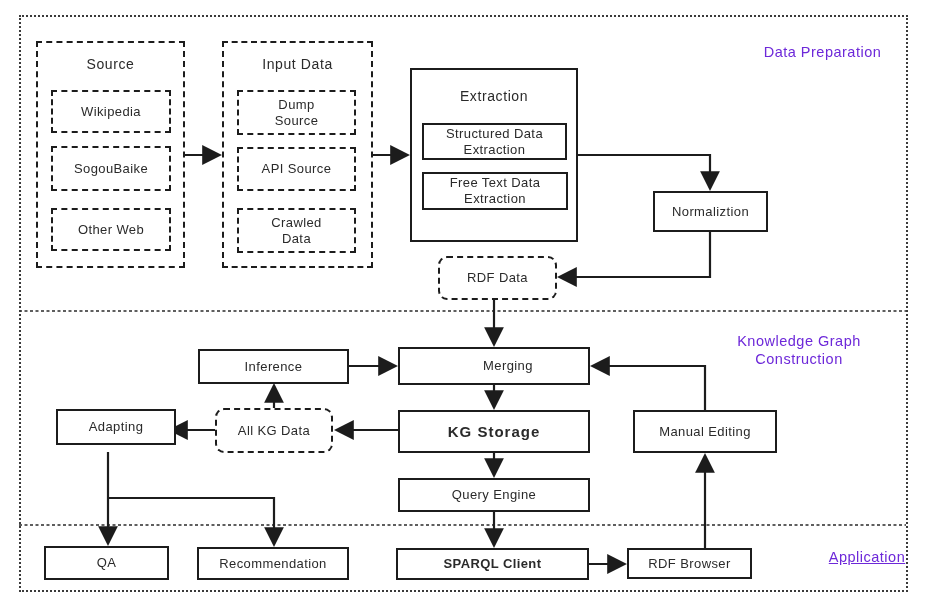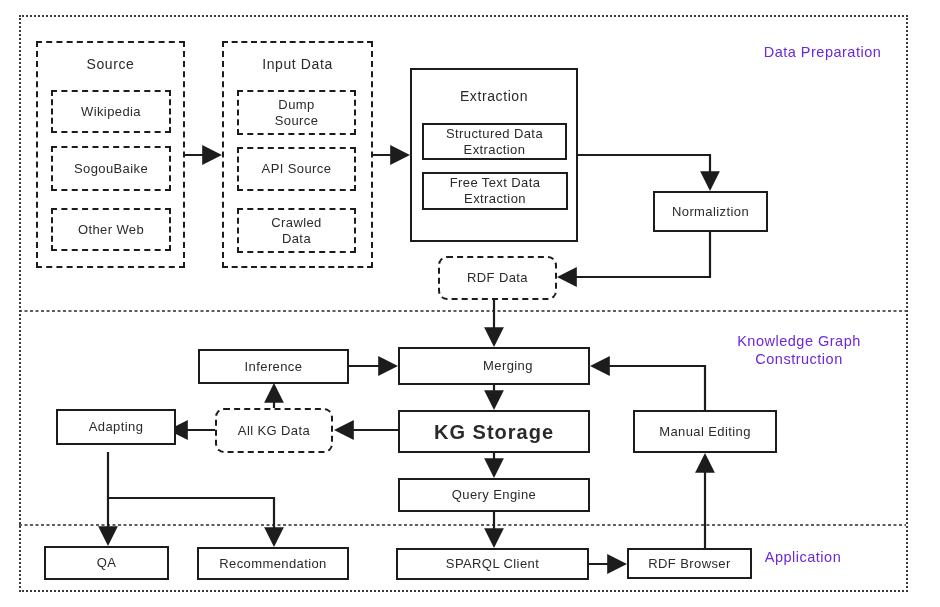--- a/index.html
+++ b/index.html
@@ -50,21 +50,21 @@
   .group-title {
     position: absolute;
     top: 13px;
     left: 0; right: 0;
     text-align: center;
     font-size: 14px;
     letter-spacing: 0.6px;
     color: #2a2a2a;
   }
   .lbl { white-space: pre-line; }
-  .bold-lbl { font-weight: 700; font-size: 20px; letter-spacing: 1px; }
+  .bold-lbl { font-weight: 700; font-size: 15px; letter-spacing: 1px; }
   .section-label {
     position: absolute;
     text-align: center;
     font-size: 14.5px;
     letter-spacing: 0.5px;
     color: #6d28d9;
     white-space: pre-line;
     line-height: 1.25;
   }
   #watermark {
@@ -112,21 +112,21 @@
     <path d="M108,498 H274 V544" fill="none" stroke="#1c1c1c" stroke-width="2.2" marker-end="url(#ah)"></path>
     <path d="M589,564 H624" fill="none" stroke="#1c1c1c" stroke-width="2.2" marker-end="url(#ah)"></path>
     <path d="M705,548 V456" fill="none" stroke="#1c1c1c" stroke-width="2.2" marker-end="url(#ah)"></path>
   </svg>
 
   <div id="outer-border"></div>
 
   <div class="section-label" style="left:750px; top:43px; width:145px;">Data Preparation</div>
   <div class="section-label" style="left:723px; top:332px; width:152px;">Knowledge Graph
 Construction</div>
-  <div class="section-label" style="left:752px; top:548px; width:102px;">Application</div>
+  <div class="section-label" style="left:816px; top:548px; width:102px;text-decoration:underline;">Application</div>
 
   <div class="box dashed group" style="left:36px; top:41px; width:149px; height:227px;">
     <div class="group-title">Source</div>
   </div>
   <div class="box dashed" style="left:51px; top:90px; width:120px; height:43px;">
     <span class="lbl">Wikipedia</span>
   </div>
   <div class="box dashed" style="left:51px; top:146px; width:120px; height:45px;">
     <span class="lbl">SogouBaike</span>
   </div>
@@ -189,21 +189,21 @@
   <div class="box solid" style="left:398px; top:478px; width:192px; height:34px;">
     <span class="lbl">Query Engine</span>
   </div>
 
   <div class="box solid" style="left:44px; top:546px; width:125px; height:34px;">
     <span class="lbl">QA</span>
   </div>
   <div class="box solid" style="left:197px; top:547px; width:152px; height:33px;">
     <span class="lbl">Recommendation</span>
   </div>
-  <div class="box solid" style="left:396px; top:548px; width:193px; height:32px;">
+  <div class="box solid" style="left:396px; top:548px; width:193px; height:32px;font-weight:bold;">
     <span class="lbl">SPARQL Client</span>
   </div>
   <div class="box solid" style="left:627px; top:548px; width:125px; height:31px;">
     <span class="lbl">RDF Browser</span>
   </div>
 
   <div id="watermark">1○○大数跨境</div>
 
 </div>
 

